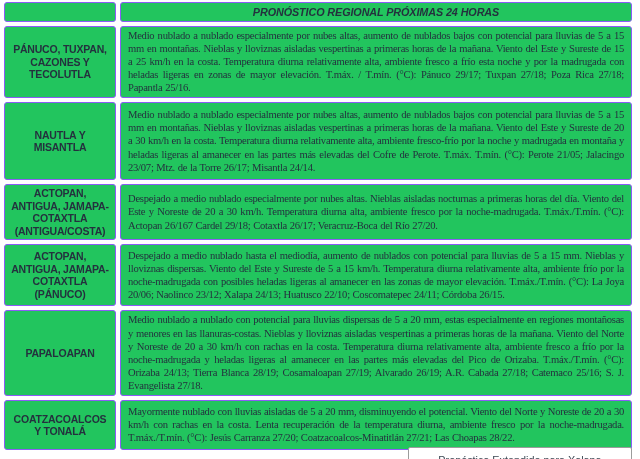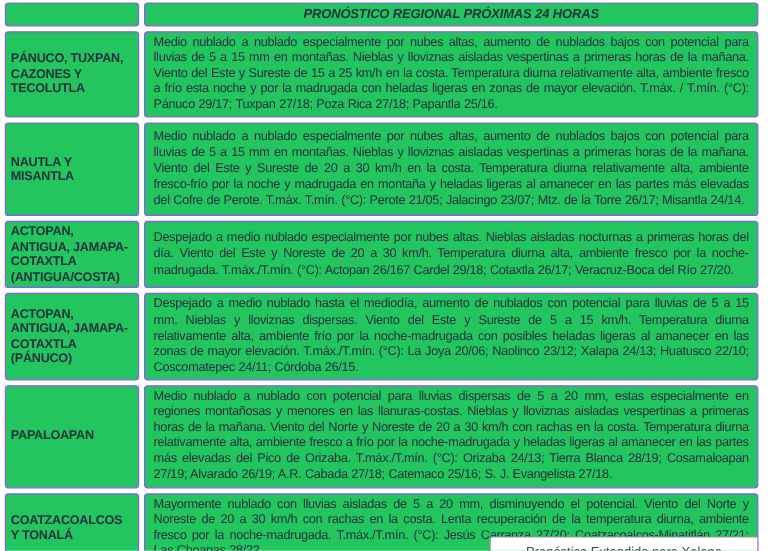--- a/index.html
+++ b/index.html
@@ -17,20 +17,21 @@
   }
   td.cell{
     border:1px solid #8b5cf6;
     border-radius:3px;
     background:#22c55e;
     vertical-align:middle;
     box-sizing:border-box;
   }
   td.region{
     width:112px;
+    text-align:center;
     font-weight:bold;
     font-size:10.5px;
     line-height:12.5px;
     padding:2px 4px;
     letter-spacing:-0.2px;
   }
   td.head-title{
     text-align:center;
     font-weight:bold;
     font-style:italic;
@@ -41,20 +42,21 @@
   }
   td.head-empty{height:20px;}
   td.forecast-text{
     text-align:justify;
     font-size:10.6px;
     line-height:13.1px;
     padding:2px 7px 3px 7px;
     vertical-align:middle;
     letter-spacing:-0.25px;
     word-spacing:0.3px;
+    font-family:Liberation Serif, serif;
   }
   .extended-box{
     position:absolute;
     left:408px;
     top:447px;
     width:224px;
     height:26px;
     border:1px solid #9c9c9c;
     border-radius:2px;
     background:#ffffff;

